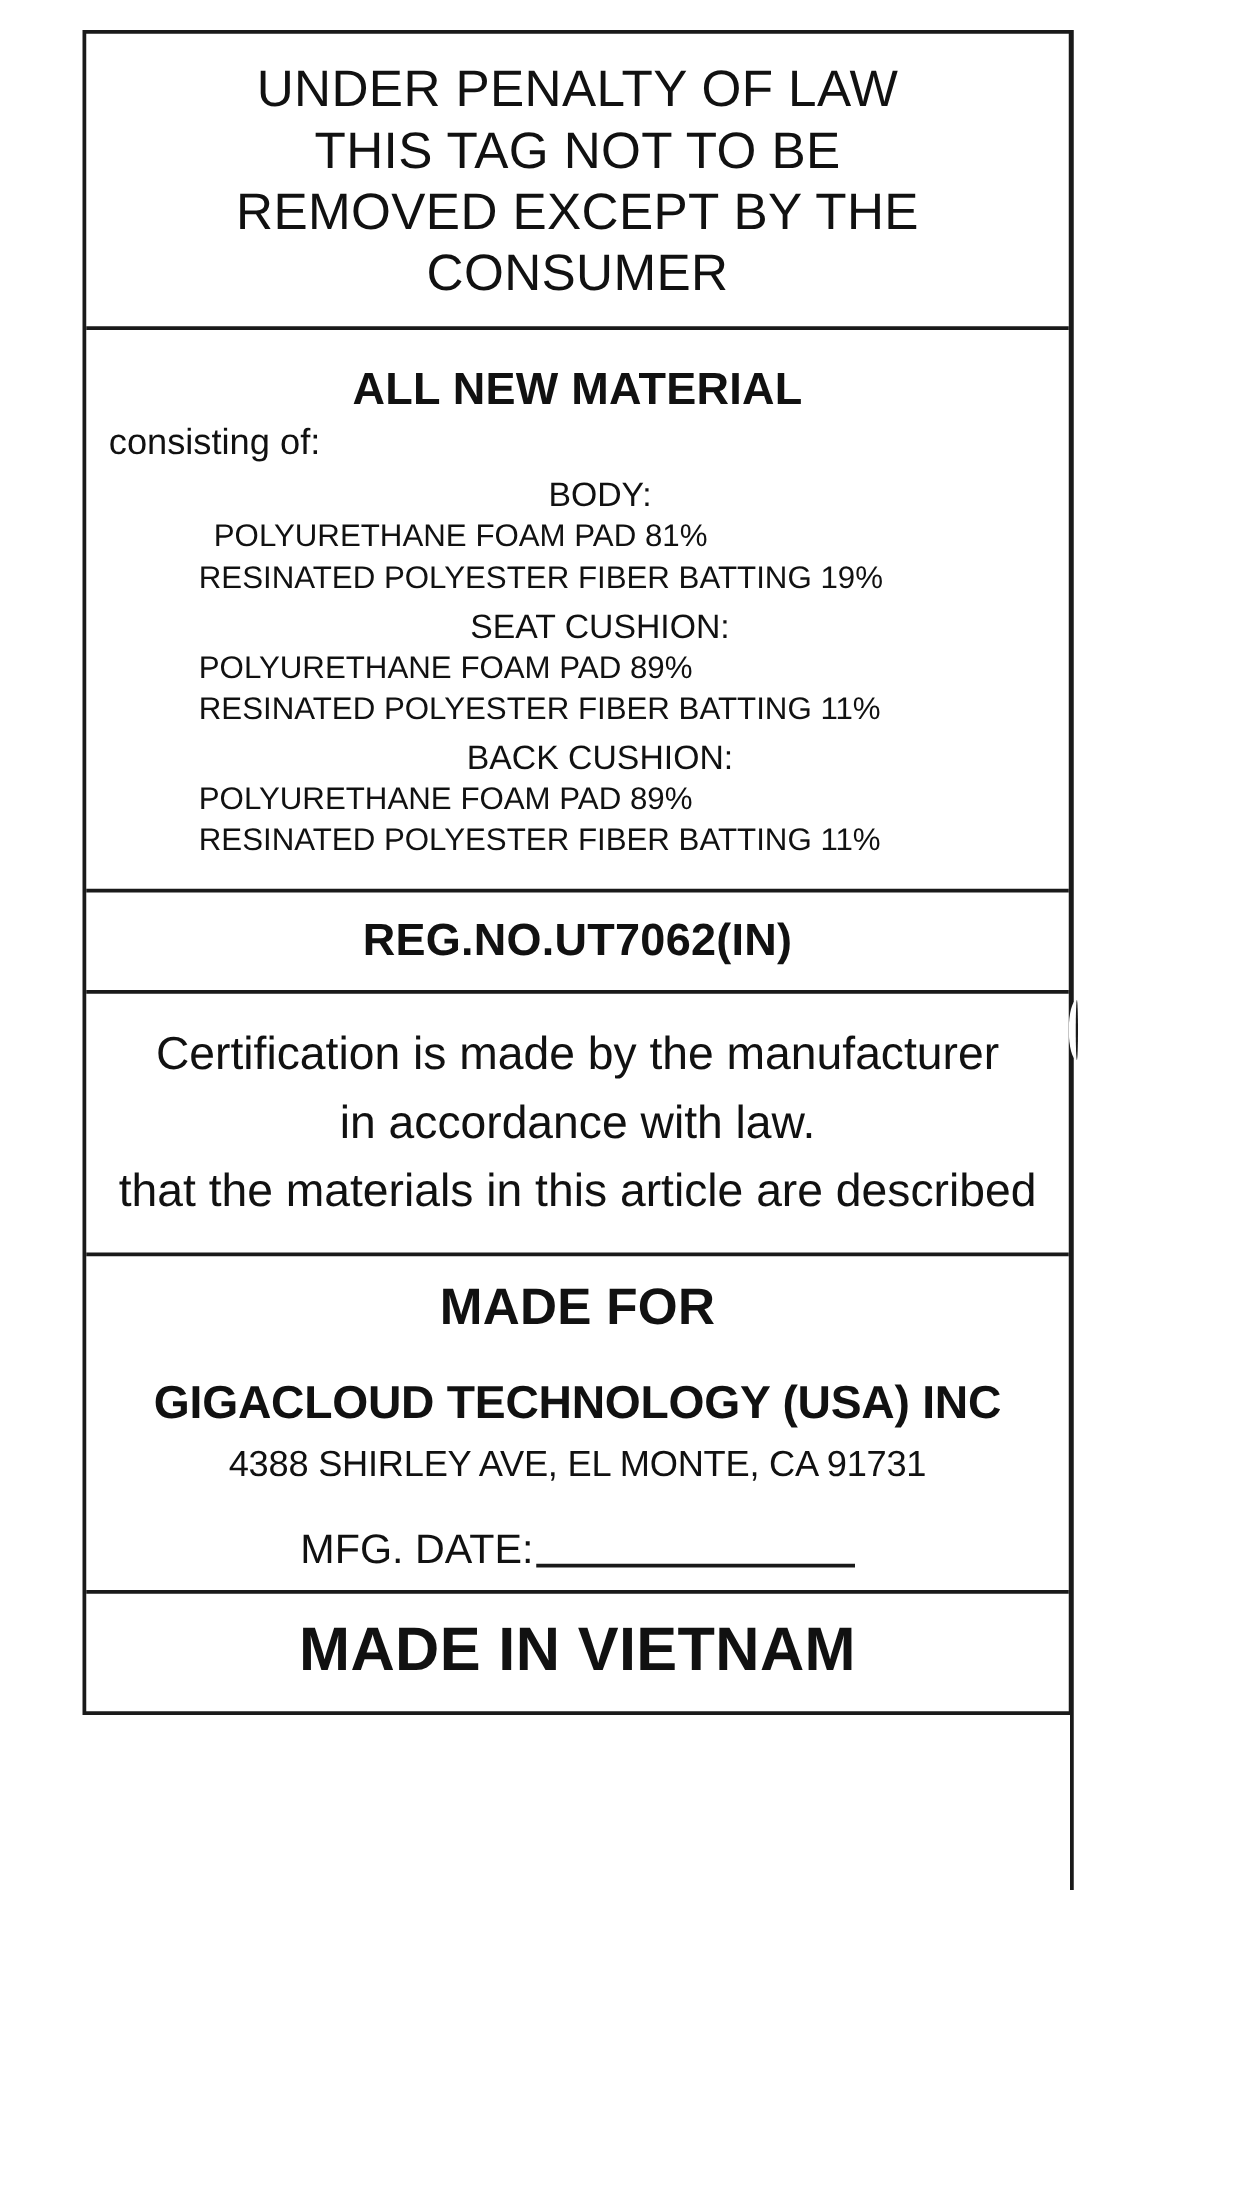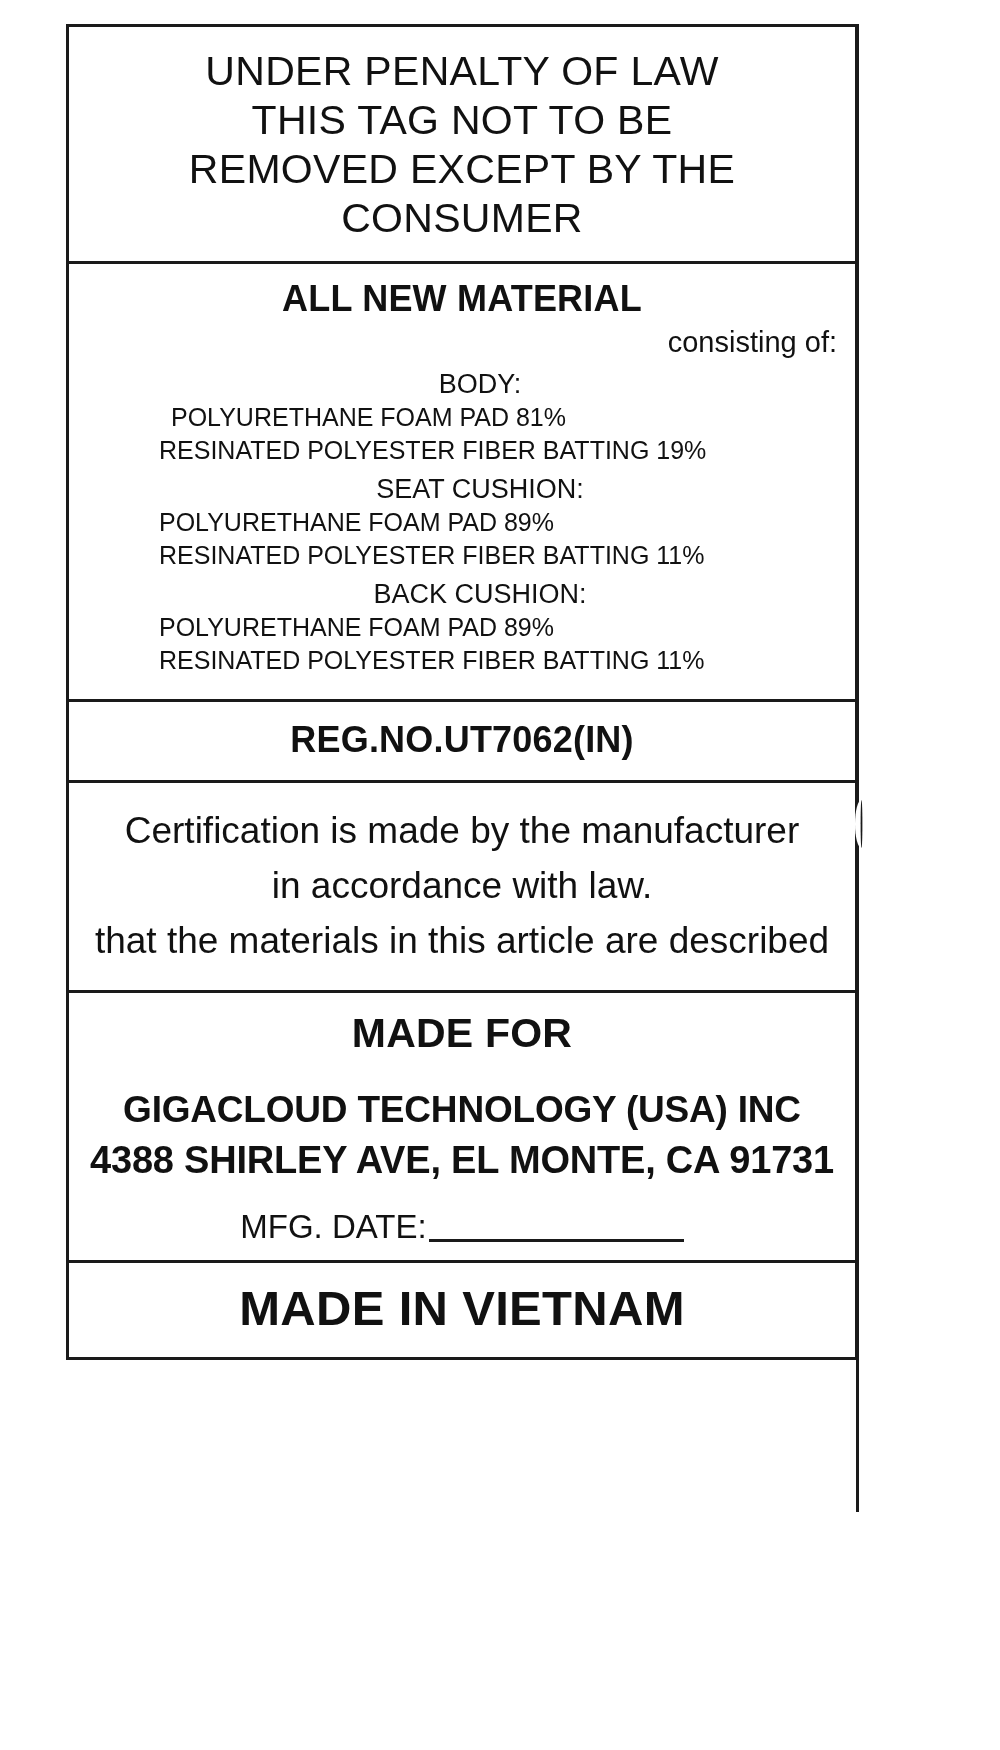--- a/index.html
+++ b/index.html
@@ -81,23 +81,24 @@
   
   .materials {
     padding: 12px 18px 22px 18px;
   }
   .materials .heading {
     text-align: center;
     font-weight: bold;
     font-size: 36px;
     line-height: 46px;
     letter-spacing: 0.2px;
+    margin-top: 12px;
   }
   .materials .subheading {
-    text-align: right;
+    text-align: left;
     font-size: 29px;
     line-height: 40px;
     margin-bottom: 2px;
   }
   .grp {
     margin-top: 6px;
   }
   .grp-title {
     font-size: 27px;
     line-height: 33px;
@@ -146,22 +147,22 @@
   }
   .madefor .mf-company {
     font-weight: bold;
     font-size: 37px;
     line-height: 52px;
     letter-spacing: -0.2px;
     white-space: nowrap;
     margin-top: 23px;
   }
   .madefor .mf-address {
-    font-weight: bold;
-    font-size: 38px;
+    font-weight: normal;
+    font-size: 29px;
     line-height: 48px;
     letter-spacing: -0.2px;
     white-space: nowrap;
   }
   .mfg-row {
     text-align: center;
     font-size: 33px;
     line-height: 46px;
     padding: 14px 0 10px 0;
     white-space: nowrap;

